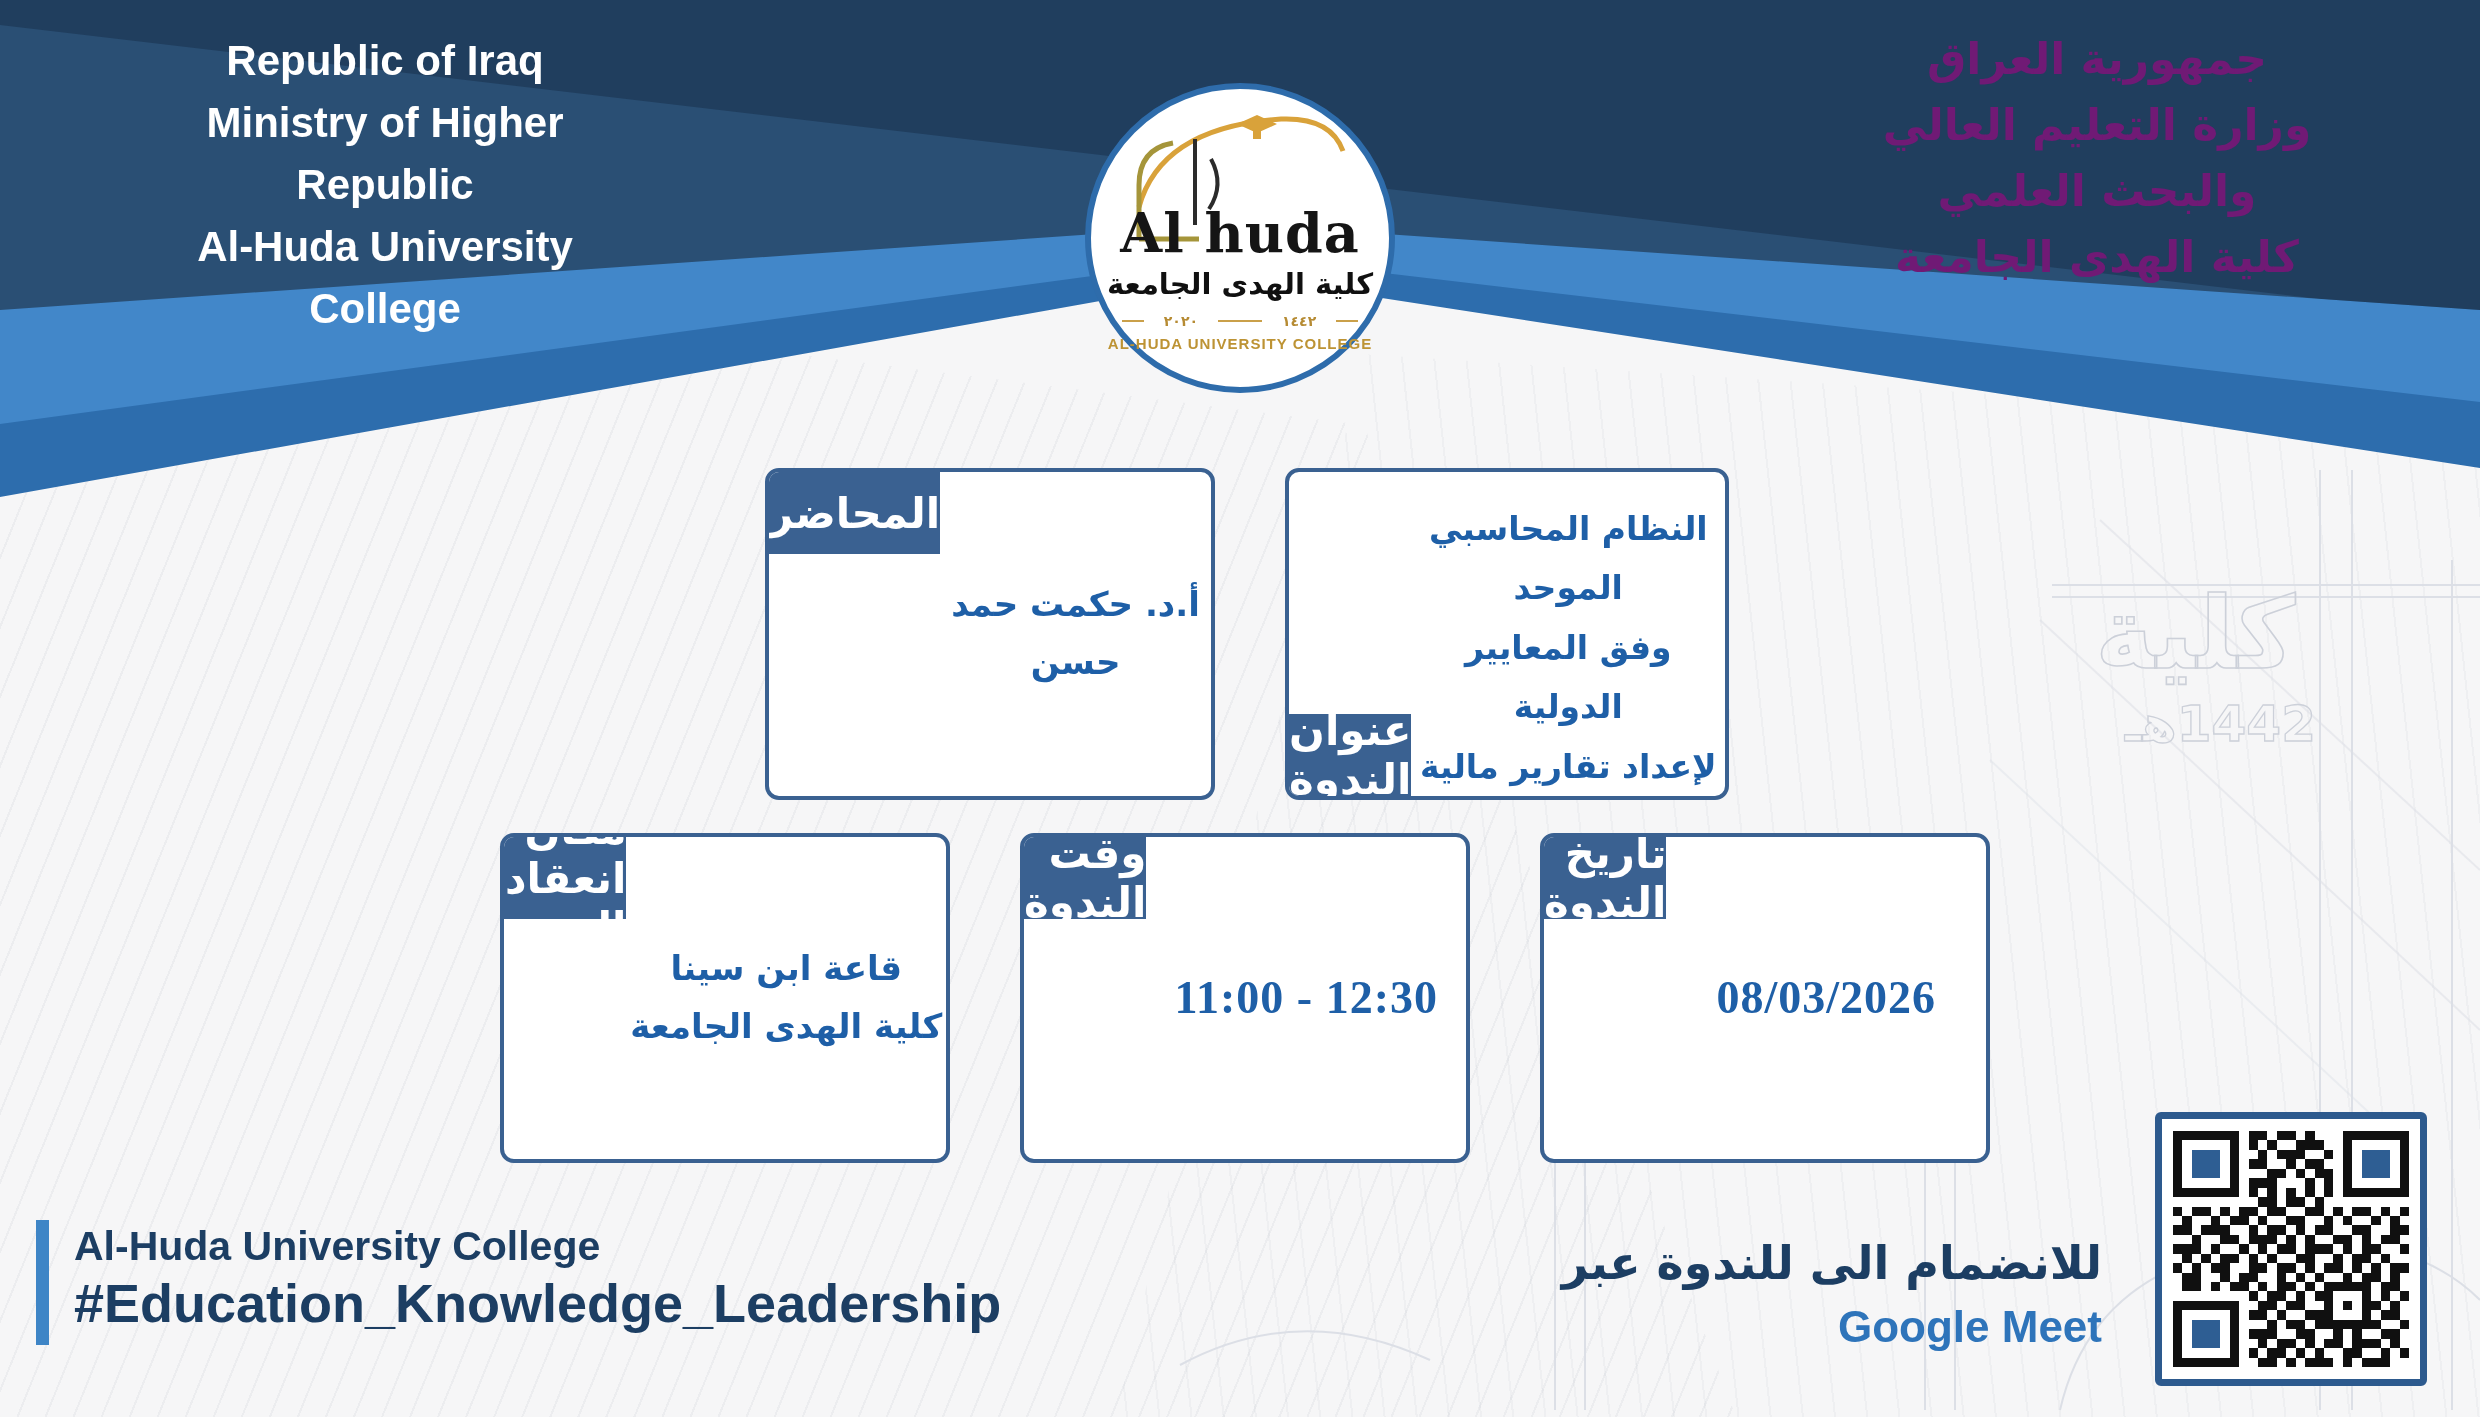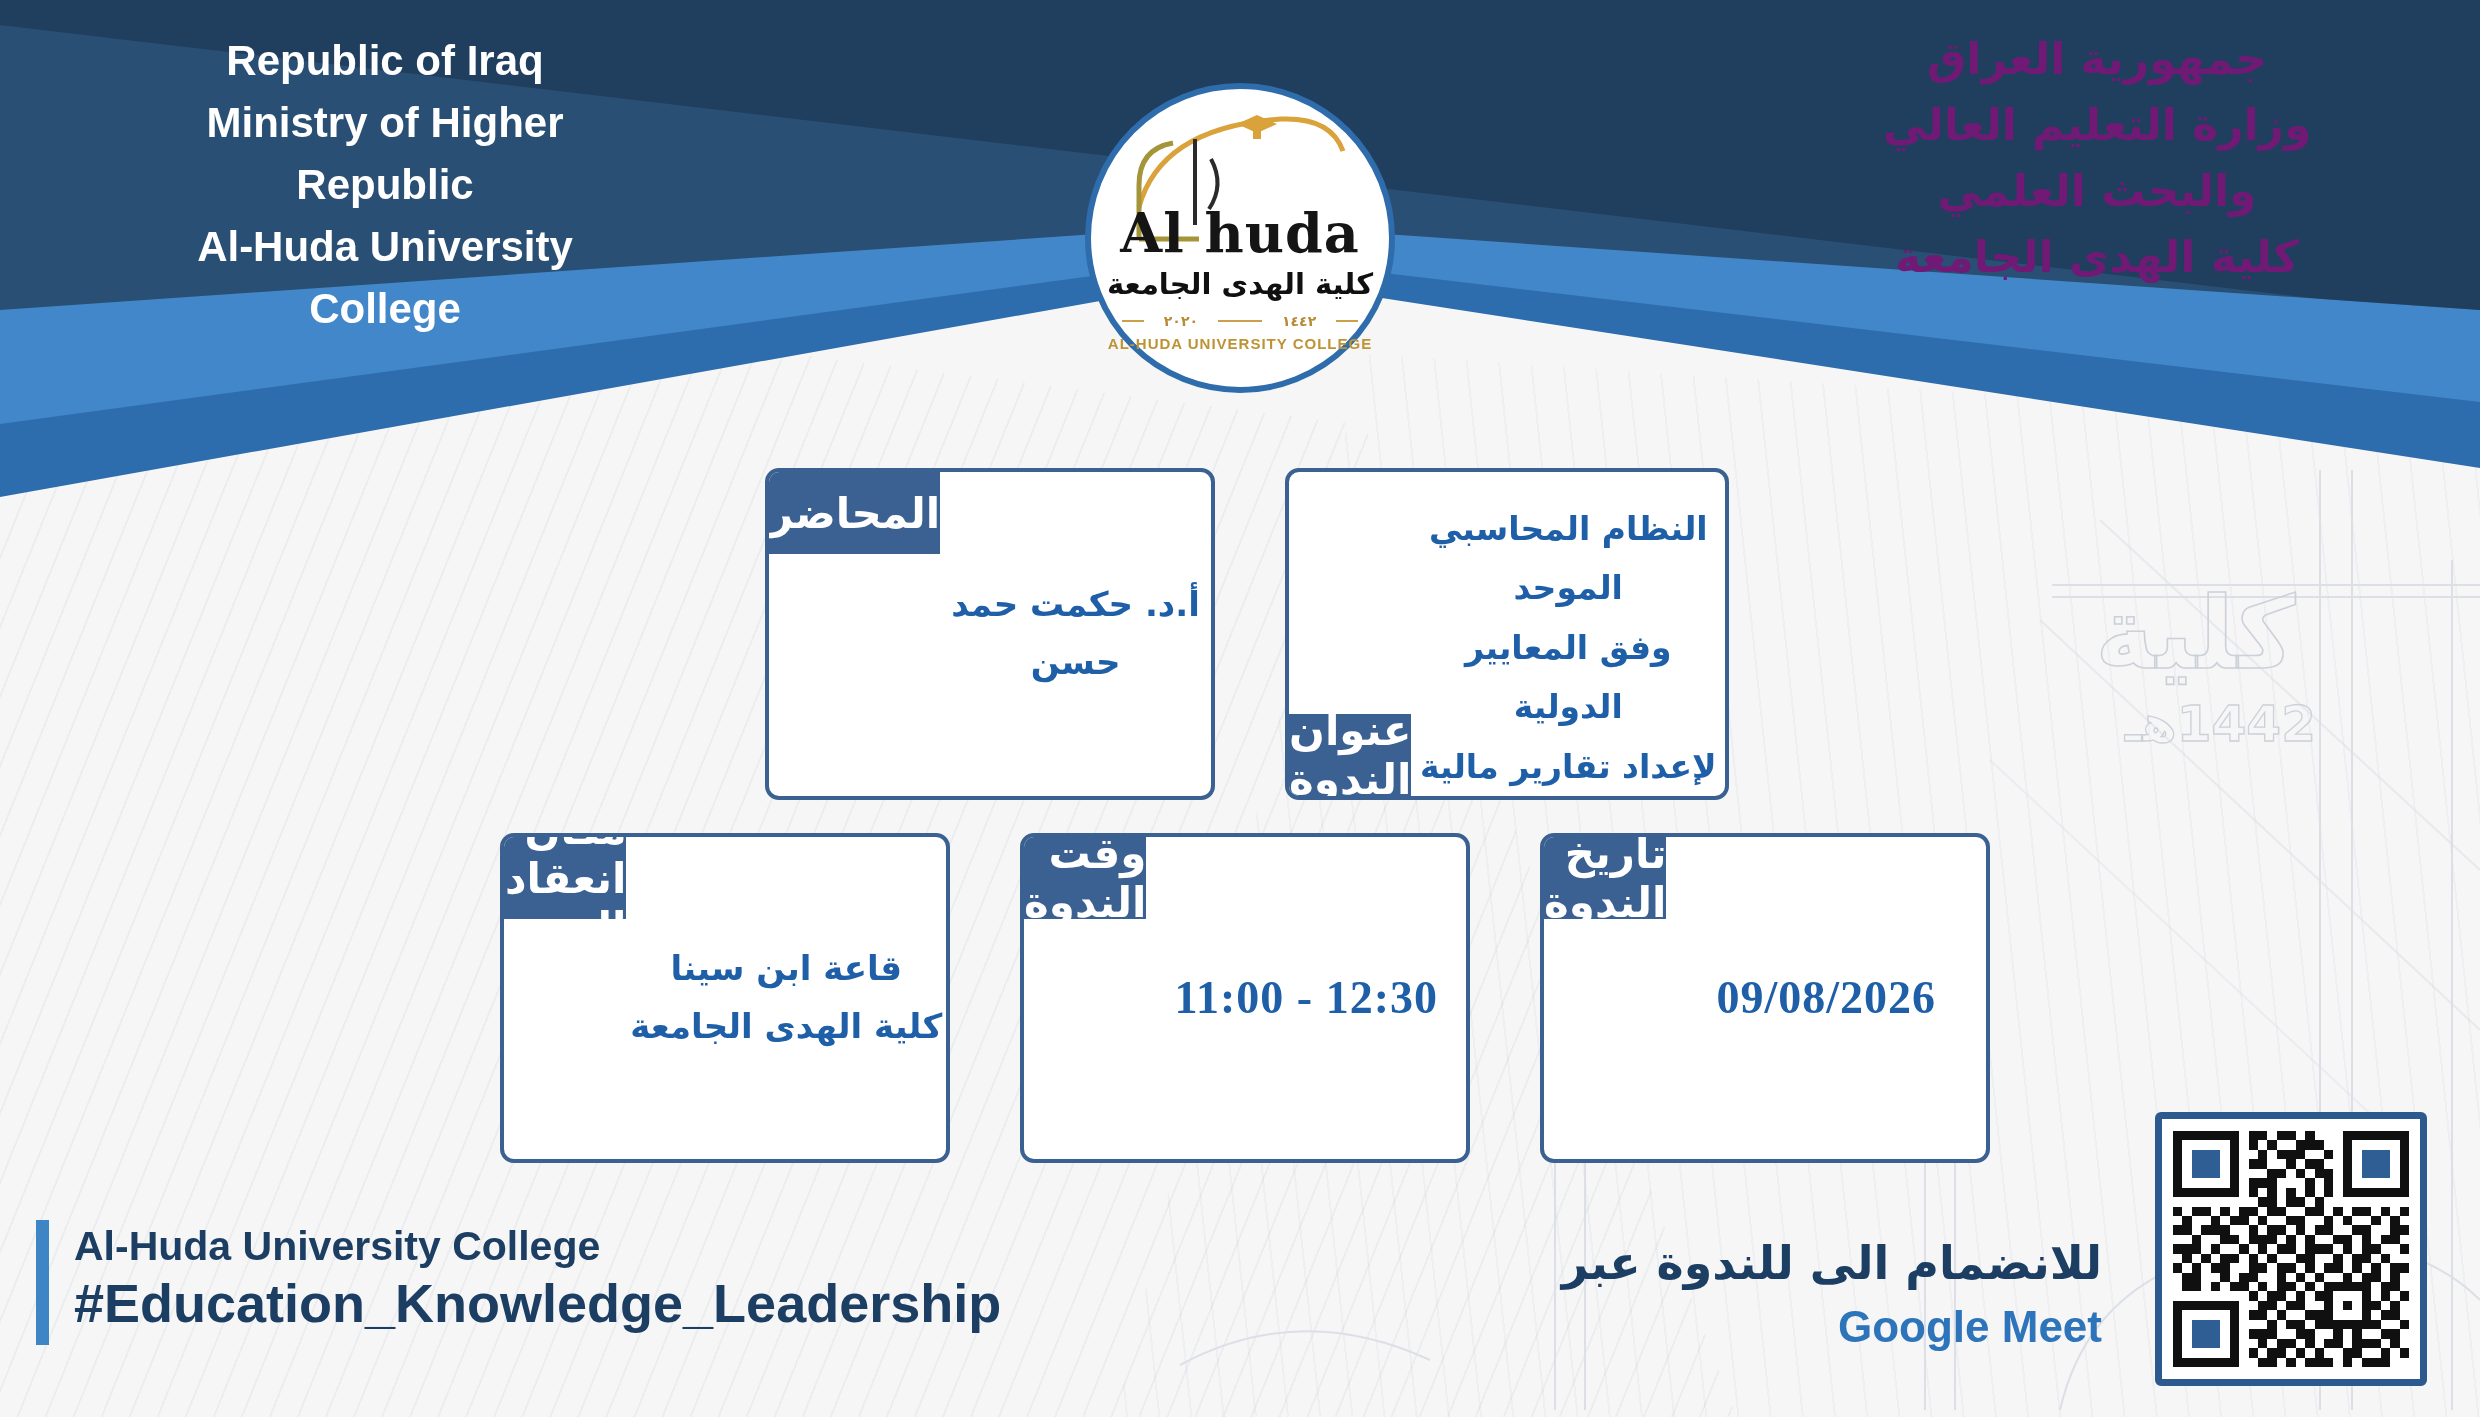--- a/index.html
+++ b/index.html
@@ -198,21 +198,21 @@
     <div class="card-body num">
       <div>11:00 - 12:30</div>
     </div>
   </div>
 
   <div class="card c-date">
     <div class="card-header">
       <div class="card-title">تاريخ الندوة</div>
     </div>
     <div class="card-body num">
-      <div>09/08/2026</div>
+      <div>08/03/2026</div>
     </div>
   </div>
 
   <div class="foot-bar"></div>
   <div class="foot-left">
     <div class="l1">Al-Huda University College</div>
     <div class="l2">#Education_Knowledge_Leadership</div>
   </div>
 
   <div class="join-ar">للانضمام الى للندوة عبر</div>

